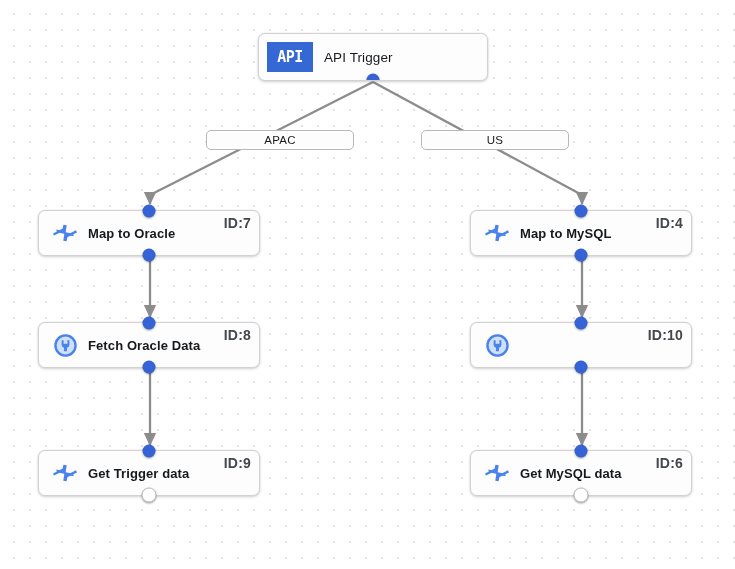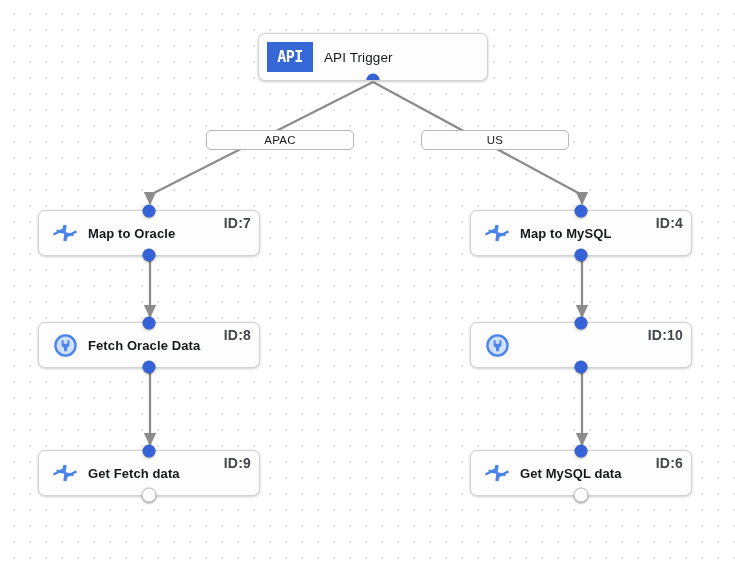--- a/index.html
+++ b/index.html
@@ -211,21 +211,21 @@
     <span class="node-icon">
       <svg width="24" height="18" viewBox="0 0 24 18">
         <g fill="#4a83ec">
           <path d="M1 11.6 L11.3 6.4 L10.2 4.2 L0 9.4 z"></path>
           <path d="M13.6 2.1 L12.4 8.2 L6.4 7.0 L7.2 9.6 L15.6 11.3 L16.9 2.6 z" transform="translate(-3.2,-1.4)"></path>
           <path d="M23 6.2 L12.7 11.4 L13.8 13.6 L24 8.4 z"></path>
           <path d="M10.4 15.8 L11.6 9.7 L17.6 10.9 L16.8 8.3 L8.4 6.6 L7.1 15.3 z" transform="translate(3.2,1.4)"></path>
         </g>
       </svg>
     </span>
-    <span class="node-title">Get Fetch data</span>
+    <span class="node-title">Get Trigger data</span>
     <span class="node-id">ID:9</span>
     <span class="port filled in"></span>
     <span class="port hollow out"></span>
   </div>
 
   <div class="node task-node" style="left:470px; top:210px;">
     <span class="node-icon">
       <svg width="24" height="18" viewBox="0 0 24 18">
         <g fill="#4a83ec">
           <path d="M1 11.6 L11.3 6.4 L10.2 4.2 L0 9.4 z"></path>

